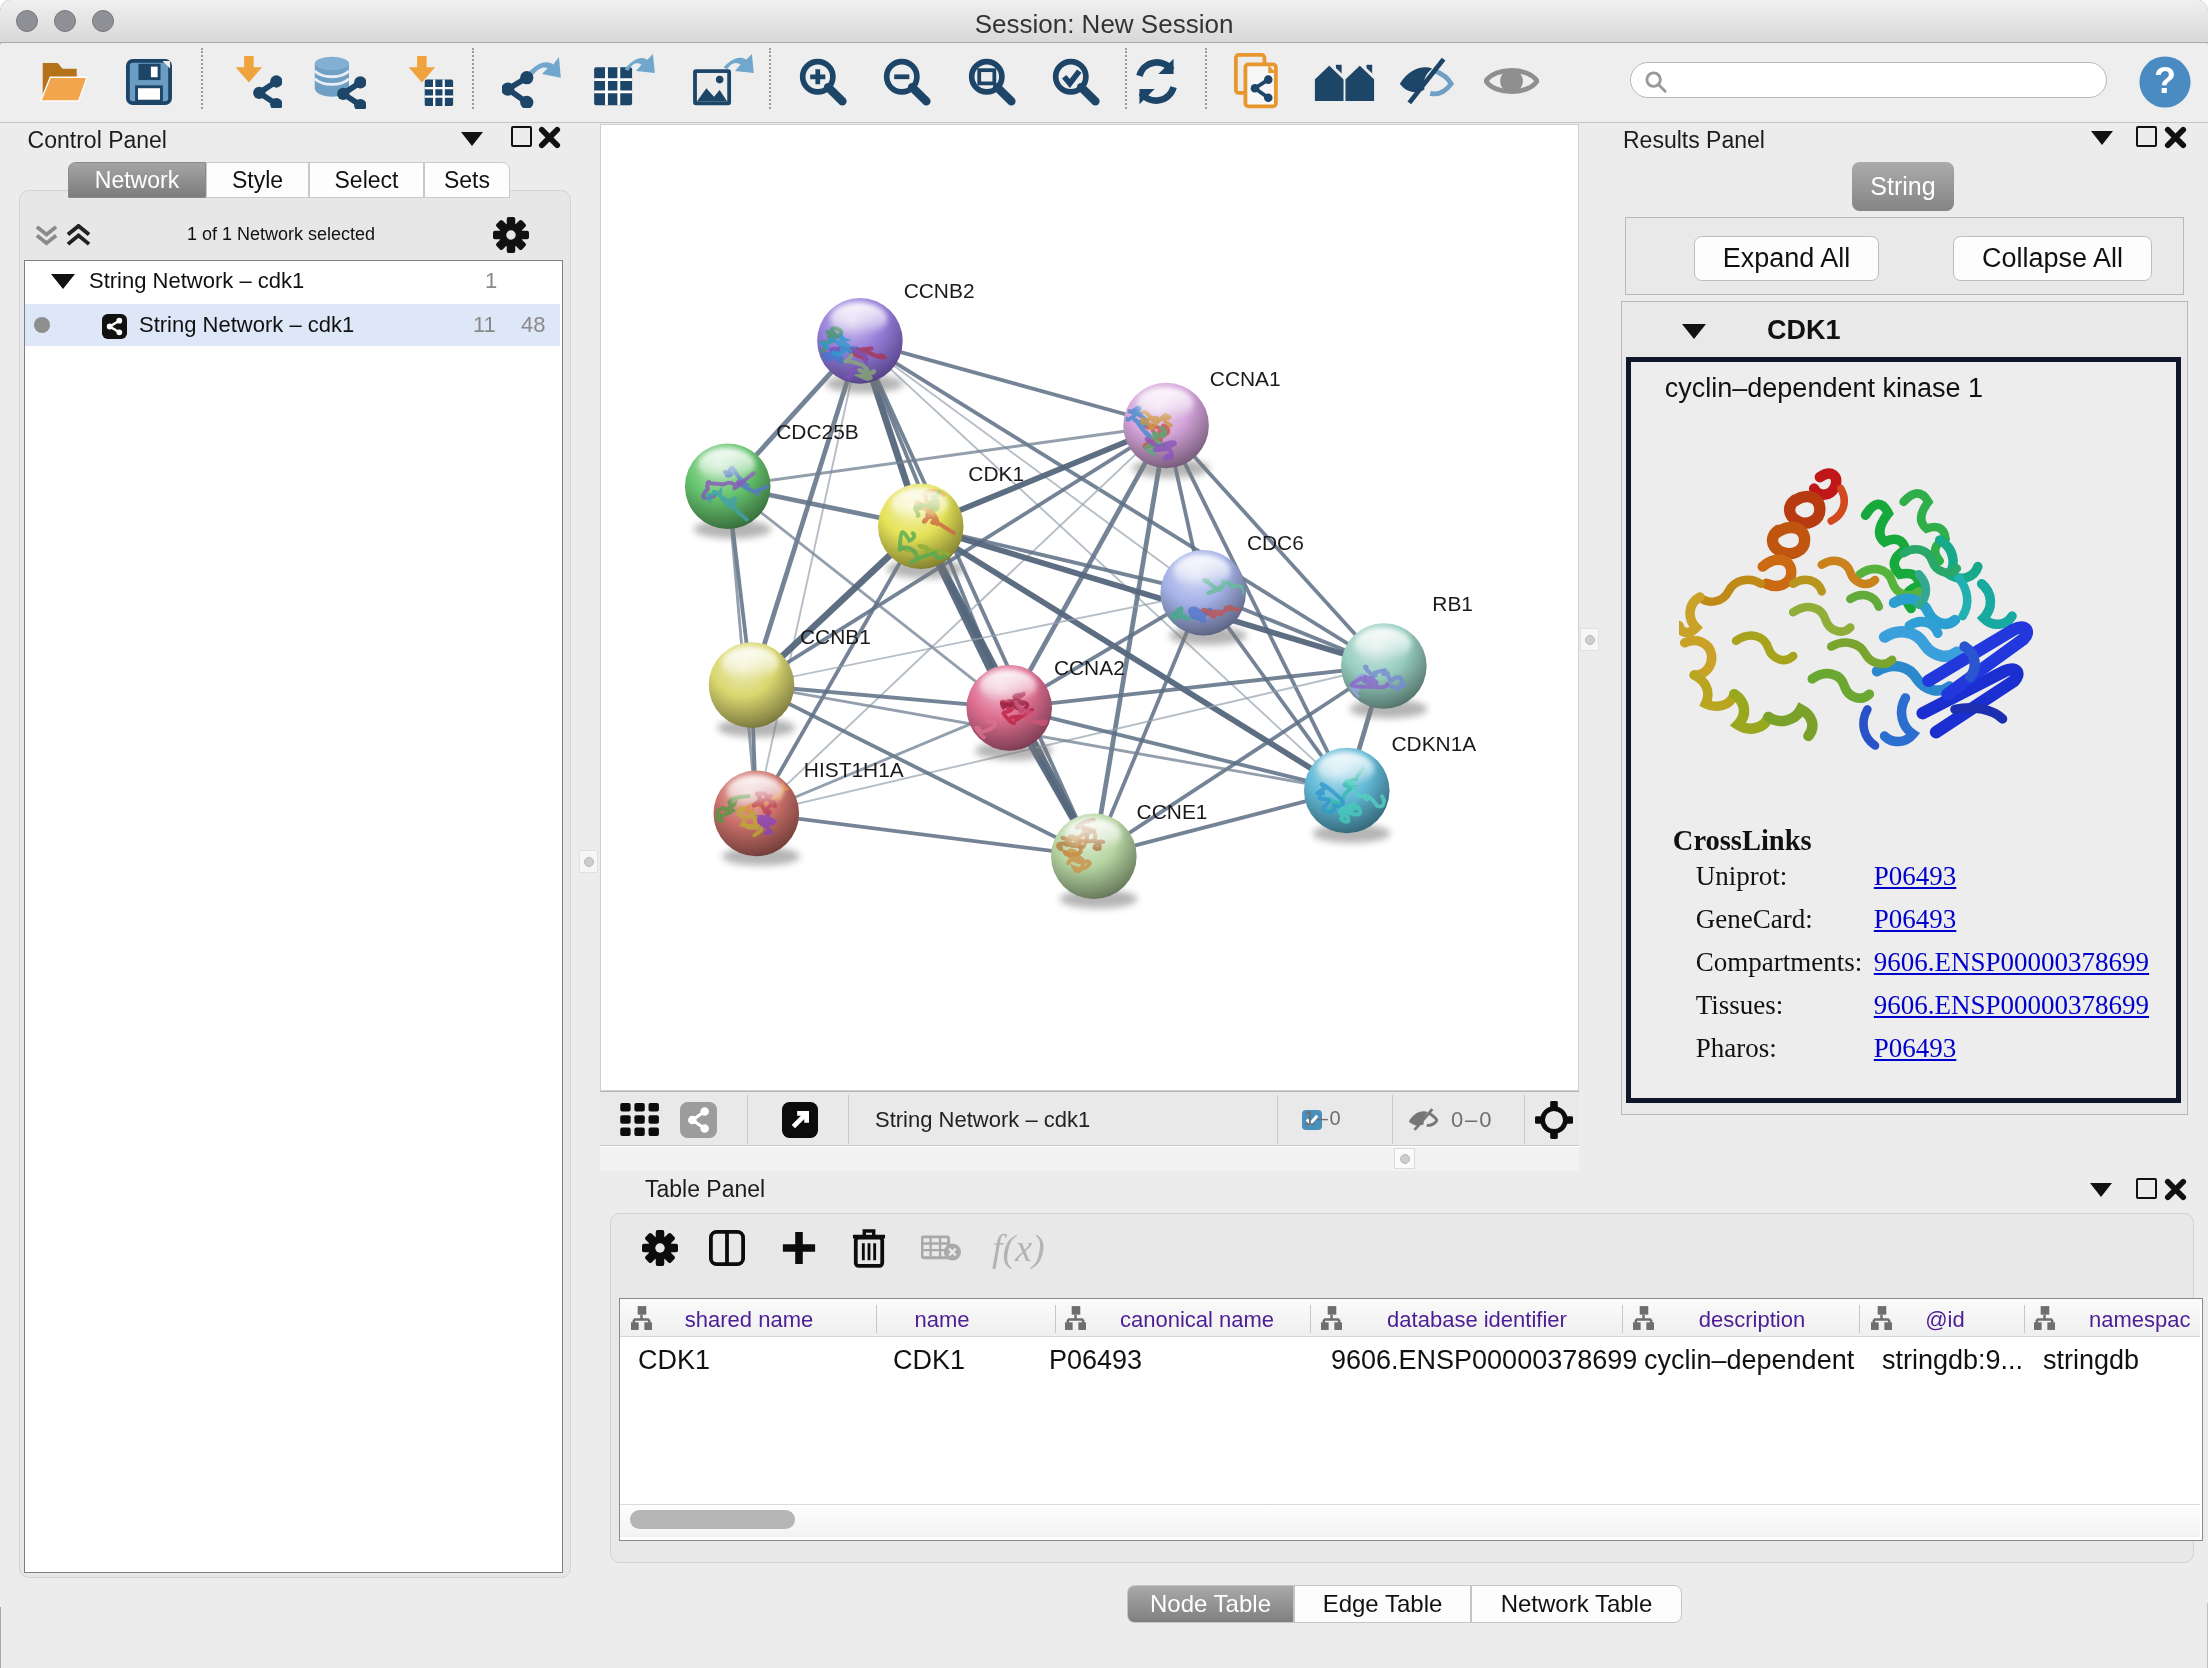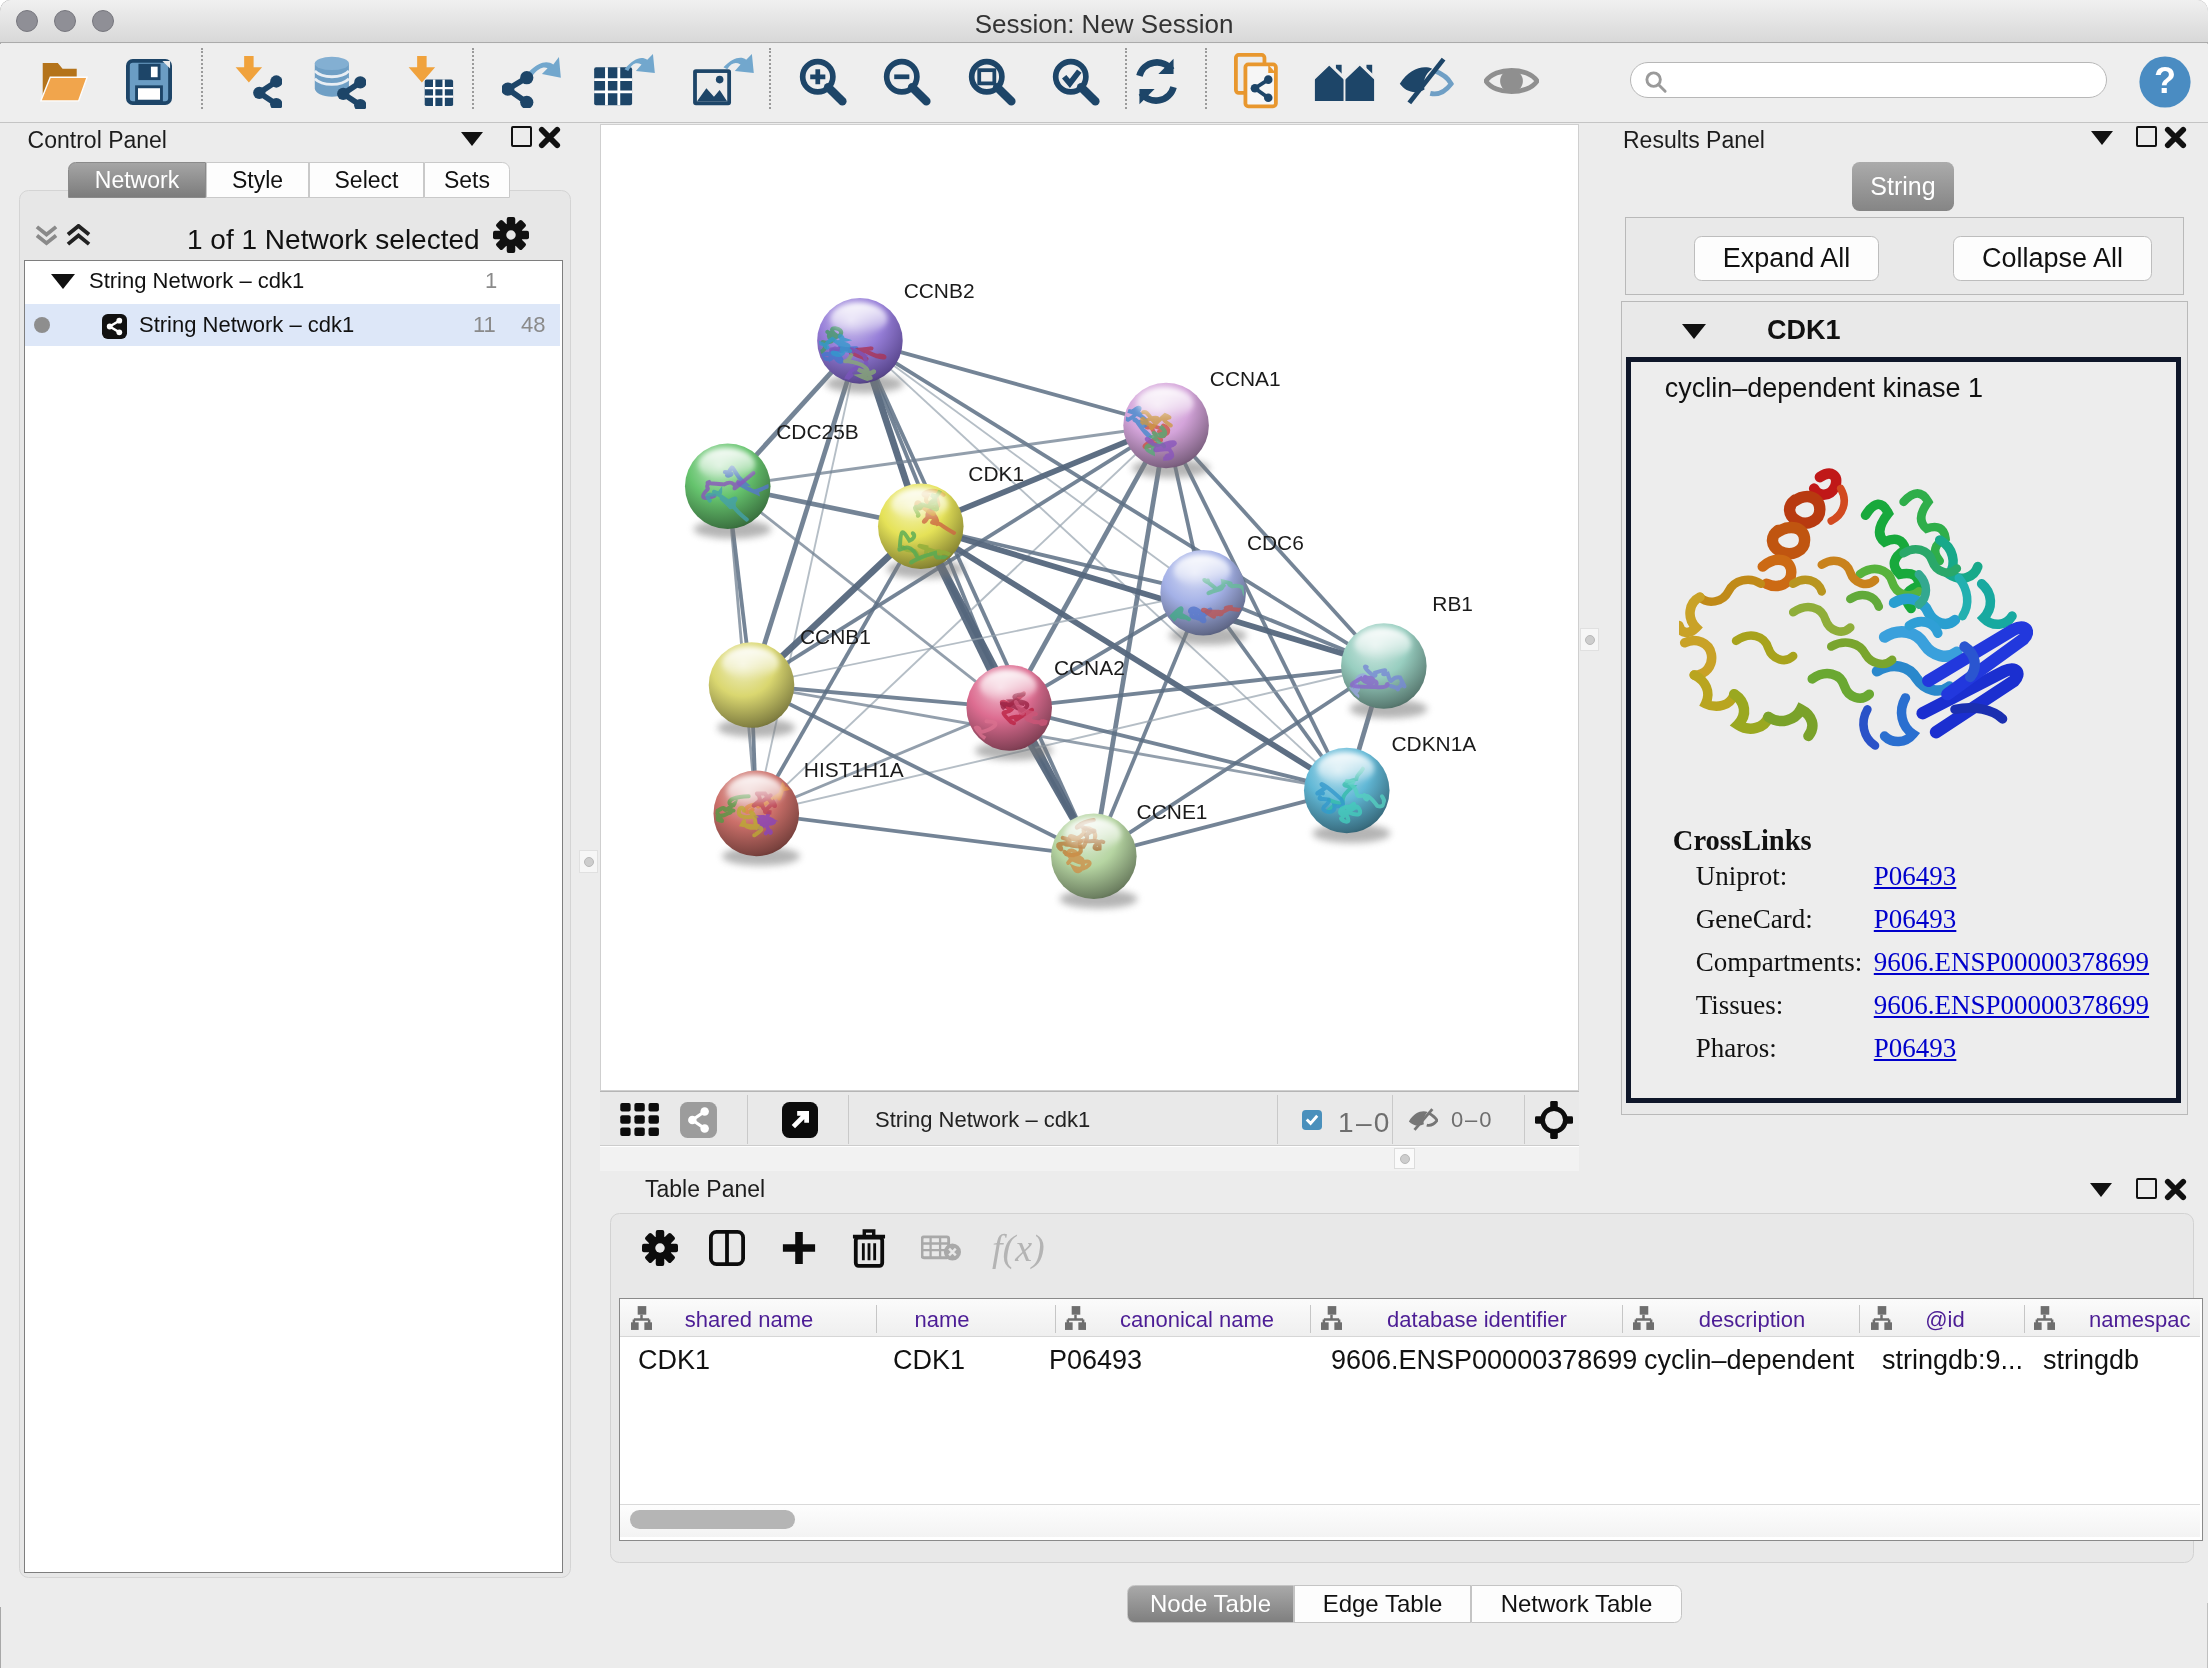--- a/index.html
+++ b/index.html
@@ -194,21 +194,21 @@
     <div class="tab tabsel" style="left:68px; width:138px; border-radius:7.6px 0 0 0;">Network</div>
     <div class="tab" style="left:206px; width:103px;">Style</div>
     <div class="tab" style="left:309px; width:115px;">Select</div>
     <div class="tab" style="left:424px; width:86px; border-radius:0 7.6px 0 0;">Sets</div>
     <svg style="position:absolute; left:34px; top:101px;" width="25" height="23" viewBox="0 0 26 24">
       <path d="M3 3 l10 8 10 -8 M3 12 l10 8 10 -8" fill="none" stroke="#8a8a8a" stroke-width="4"></path>
     </svg>
     <svg style="position:absolute; left:65px; top:101px;" width="27" height="23" viewBox="0 0 28 24">
       <path d="M3 11 L14 2 L25 11 M3 21 L14 12 L25 21" fill="none" stroke="#222" stroke-width="4"></path>
     </svg>
-    <div style="position:absolute; left:187px; top:101px; font-size:28px; color:#111;">1 of 1 Network selected</div>
+    <div style="position:absolute; left:187px; top:101px; font-size:18px; color:#111;">1 of 1 Network selected</div>
     <svg style="position:absolute; left:493px; top:94px;" width="36" height="36" viewBox="0 0 38 38">
       <g fill="#111">
         <rect x="14.5" y="0" width="9" height="10" rx="2"></rect>
           <rect x="14.5" y="28" width="9" height="10" rx="2"></rect>
         <rect x="0" y="14.5" width="10" height="9" rx="2"></rect>
           <rect x="28" y="14.5" width="10" height="9" rx="2"></rect>
         <rect x="14.5" y="0" width="9" height="10" rx="2" transform="rotate(45 19 19)"></rect>
         <rect x="14.5" y="28" width="9" height="10" rx="2" transform="rotate(45 19 19)"></rect>
         <rect x="0" y="14.5" width="10" height="9" rx="2" transform="rotate(45 19 19)"></rect>
         <rect x="28" y="14.5" width="10" height="9" rx="2" transform="rotate(45 19 19)"></rect>
@@ -561,21 +561,21 @@
       <path d="M12 26 L24 14 M16 12 h10 v10" stroke="#fff" stroke-width="5" fill="none"></path>
     </svg>
     <div style="position:absolute; left:248px; top:2.9px; height:49px; border-left:1.9px solid #c9c9c9;"></div>
     <div style="position:absolute; left:275px; top:15px; font-size:22px; color:#222;">String Network – cdk1</div>
     <div style="position:absolute; left:677px; top:2.9px; height:49px; border-left:1.9px solid #c9c9c9;"></div>
     <div style="position:absolute; left:702px; top:18px; width:20px; height:20px; background:#4a90bc; border-radius:3.8px;">
       <svg width="20" height="20" viewBox="0 0 21 21">
           <path d="M5 10 l4 4 7 -8" stroke="#fff" stroke-width="3" fill="none"></path>
         </svg>
     </div>
-    <div style="position:absolute; left:738px; top:15px; font-size:28px; color:#6e6e6e;">1 – 0</div>
+    <div style="position:absolute; left:704px; top:15px; font-size:20px; color:#6e6e6e;">1 – 0</div>
     <div style="position:absolute; left:792px; top:2.9px; height:49px; border-left:1.9px solid #c9c9c9;"></div>
     <svg style="position:absolute; left:807px; top:16px;" width="31" height="23" viewBox="0 0 33 24">
       <path d="M2 14 C8 4 16 2 22 4 C18 8 17 13 18 17 C12 20 6 18 2 14 z" fill="#767676"></path>
       <path d="M23 5 C28 8 31 11 32 13 C29 17 25 19 21 18" fill="none" stroke="#767676" stroke-width="3"></path>
       <path d="M27 1 L8 23" stroke="#767676" stroke-width="3"></path>
     </svg>
     <div style="position:absolute; left:851px; top:15px; font-size:22px; color:#6e6e6e;">0 – 0</div>
     <div style="position:absolute; left:924px; top:2.9px; height:49px; border-left:1.9px solid #c9c9c9;"></div>
     <svg style="position:absolute; left:935px; top:8.6px;" width="38" height="38" viewBox="0 0 40 40">
       <circle cx="20" cy="20" r="12" fill="none" stroke="#0c0c0c" stroke-width="5"></circle>

